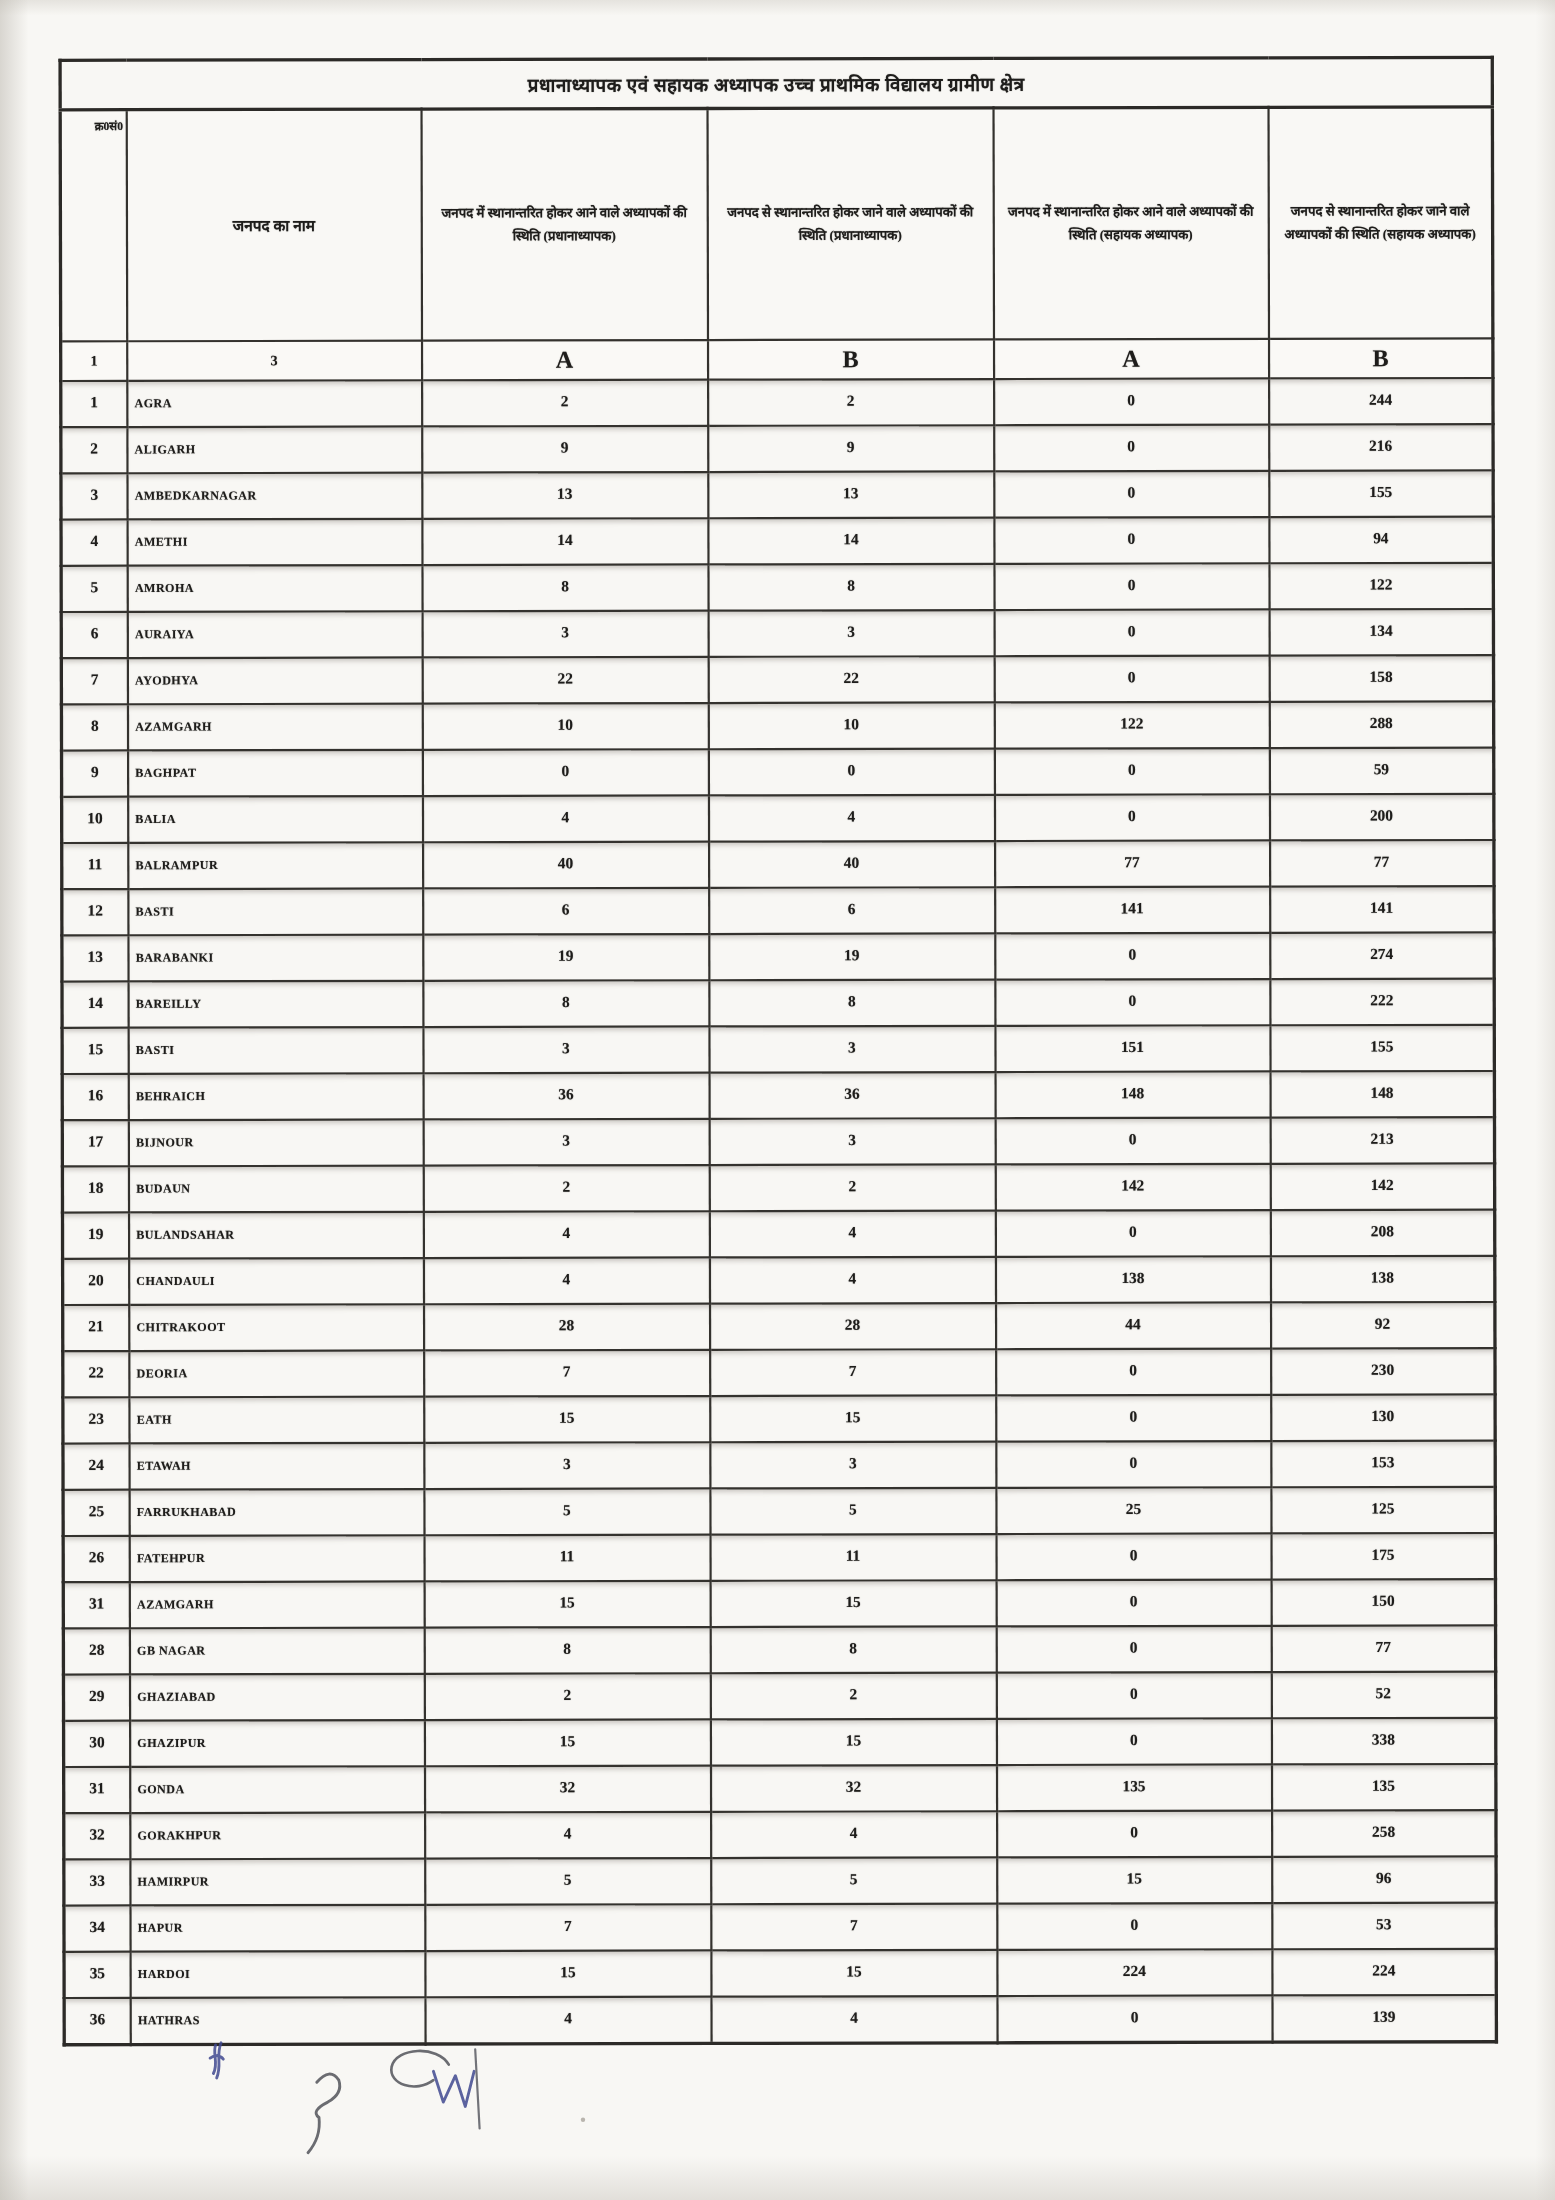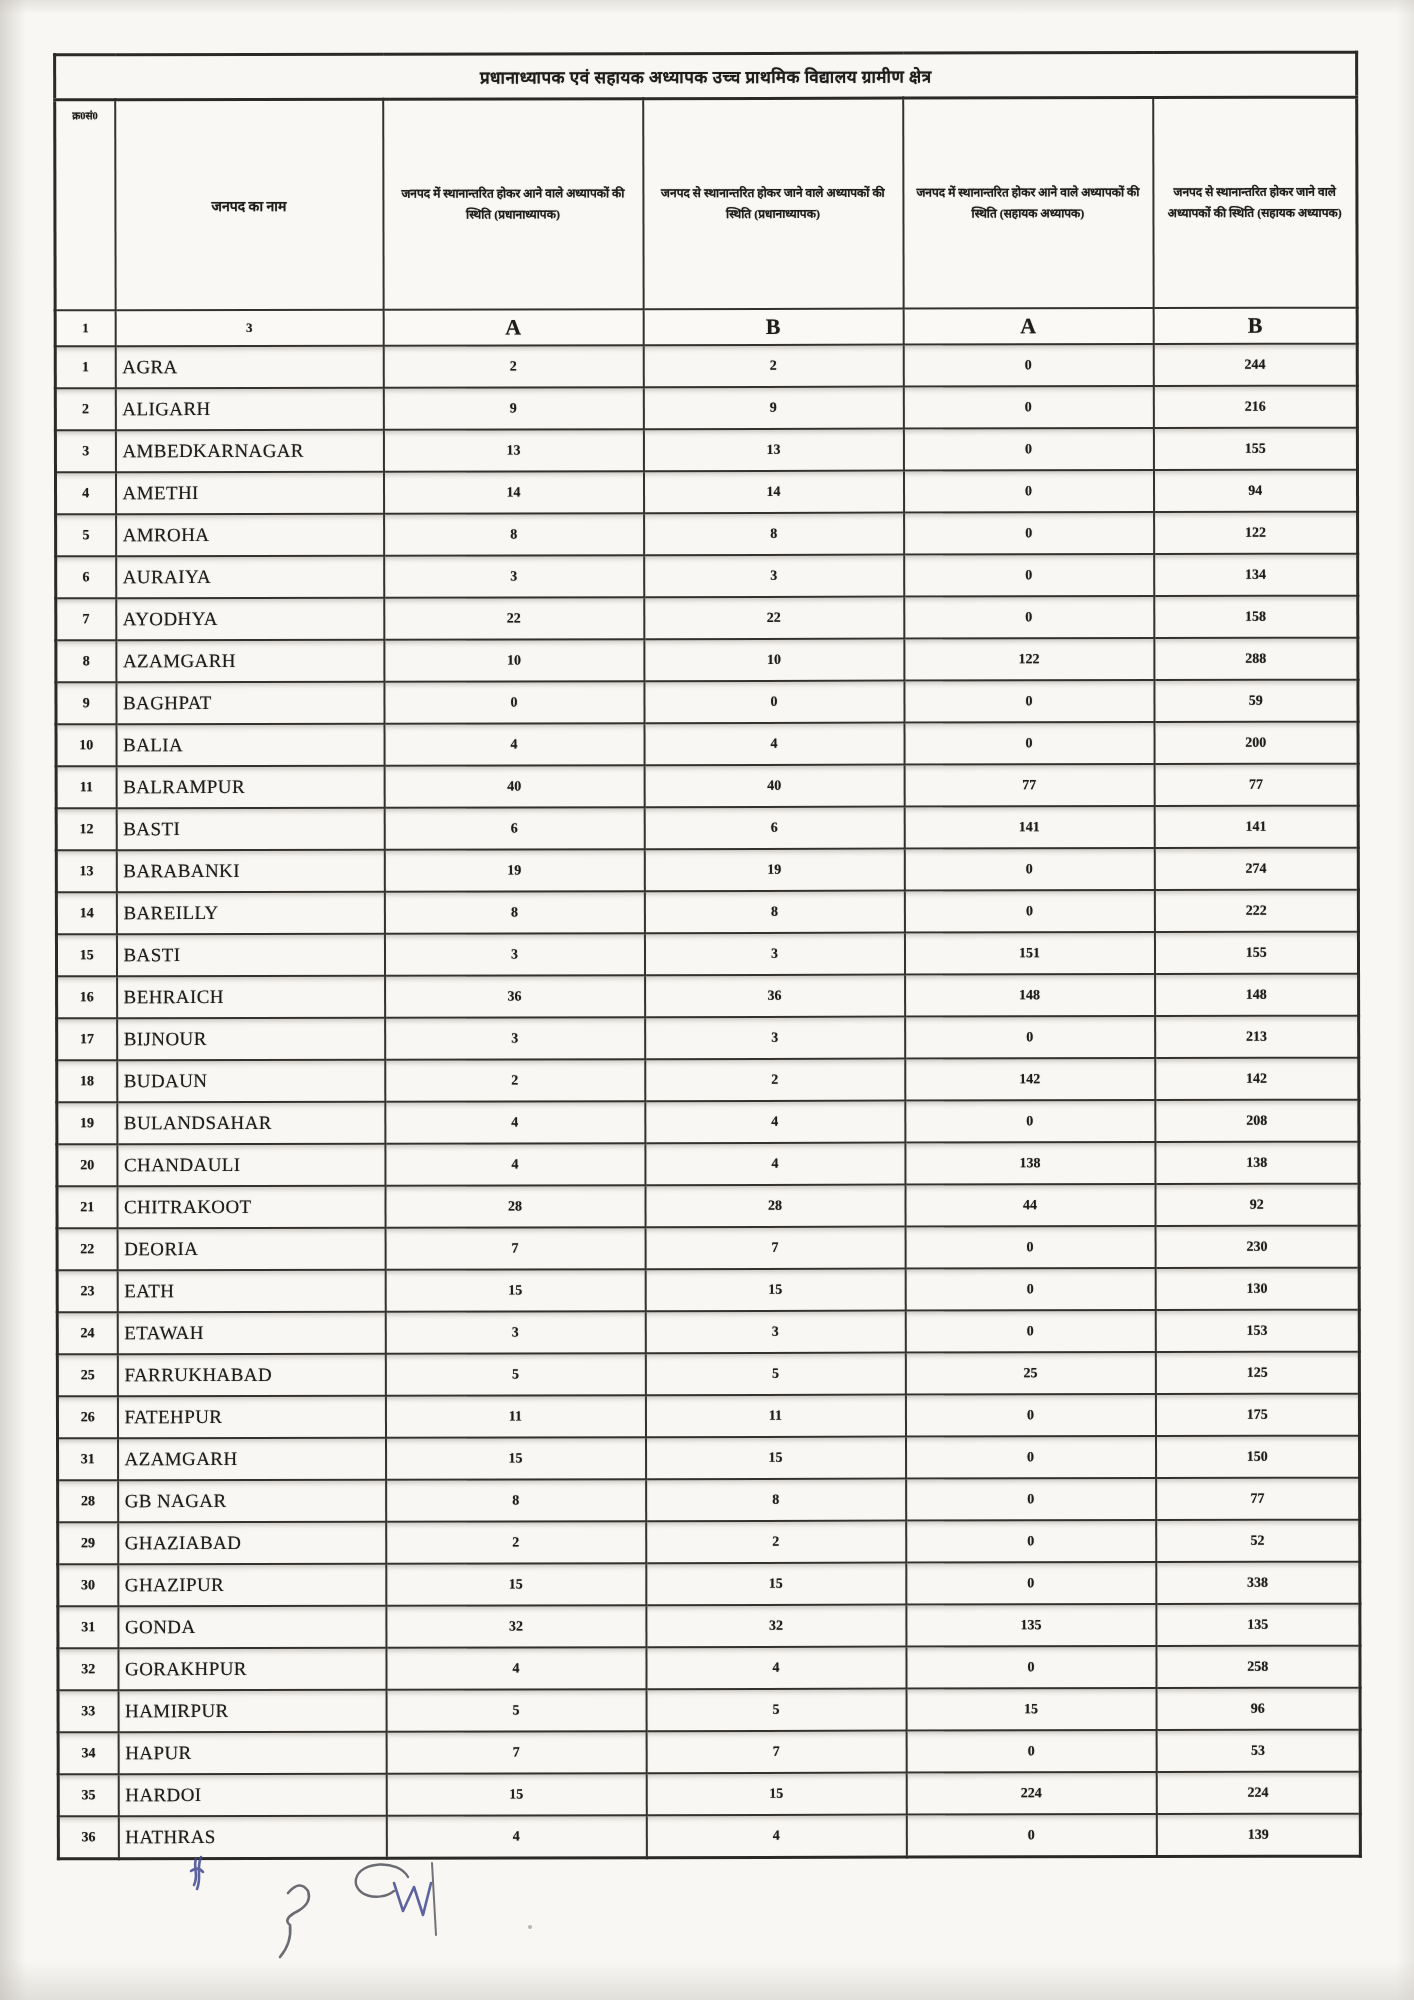--- a/index.html
+++ b/index.html
@@ -28,33 +28,33 @@
     border:2px solid #34322e;
     padding:0 6px;
     text-shadow:0 0 1px rgba(40,38,35,.55);
   }
   .doc-table{border:3px solid #2c2a27;}
   .title-row th{
     height:42px;font-size:17px;font-weight:bold;text-align:center;
     border-bottom:3px solid #2c2a27;letter-spacing:.5px;
   }
   .head-row th{height:200px;vertical-align:middle;background:#f9f8f5;}
-  .head-row .sno-h{vertical-align:top;text-align:center;padding:4px 2px;}
+  .head-row .sno-h{vertical-align:top;text-align:right;padding:4px 2px;}
   .hdr-tiny{font-size:10.5px;font-weight:bold;}
   .hdr-name{font-size:14px;font-weight:bold;text-align:center;display:block;}
   .hdr-hi{font-size:12px;font-weight:bold;text-align:center;display:block;line-height:1.75;}
   .sub-row th{height:34px;background:#faf9f6;}
   .sub-num{font-size:13px;font-weight:bold;text-align:center;display:block;}
   .sub-ab{font-size:22px;font-weight:bold;text-align:center;display:block;font-family:"Liberation Serif",serif;}
   .data-row{height:42px;}
   .data-row td{
     box-shadow:inset 0 5px 5px -3px rgba(120,114,105,.38);
   }
   .c-sno{font-size:14px;font-weight:bold;text-align:center;}
-  .c-name{font-size:19px;font-weight:normal;text-align:left;letter-spacing:.4px;}
+  .c-name{font-size:11px;font-weight:bold;text-align:left;letter-spacing:.4px;}
   .c-val{font-size:14px;font-weight:bold;text-align:center;}
   .sig-layer{position:absolute;left:140px;top:1845px;width:480px;height:150px;}
 </style>
 </head>
 <body>
 
 <div class="sheet">
 
   <table class="doc-table">
     <colgroup>

